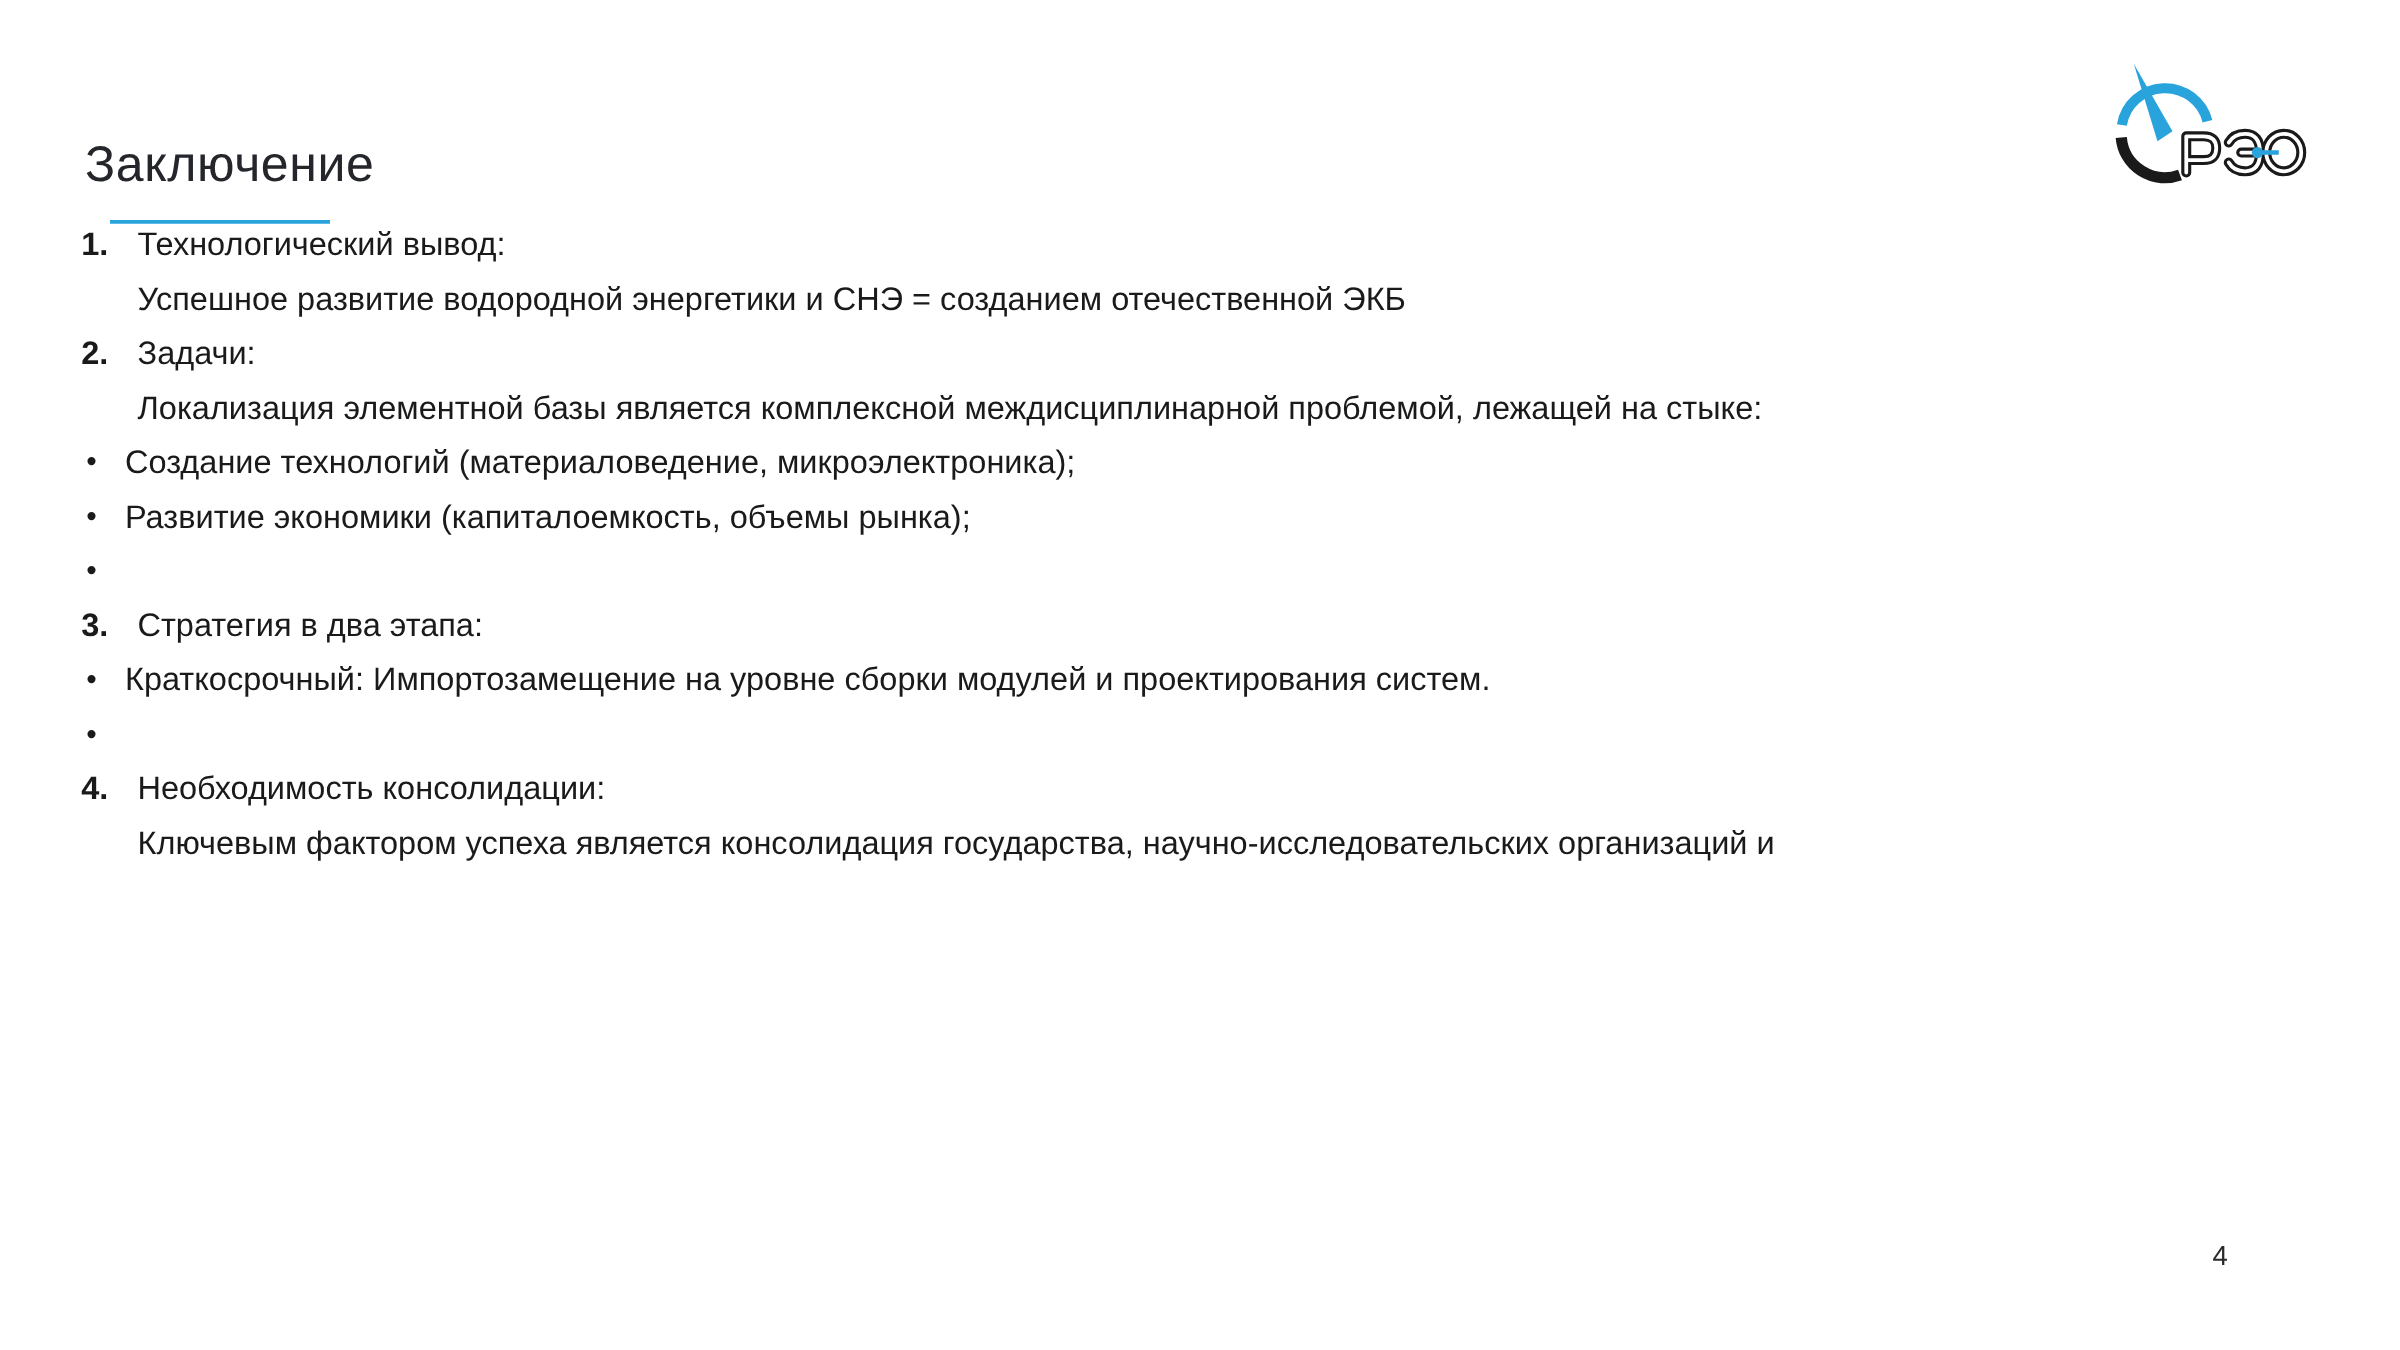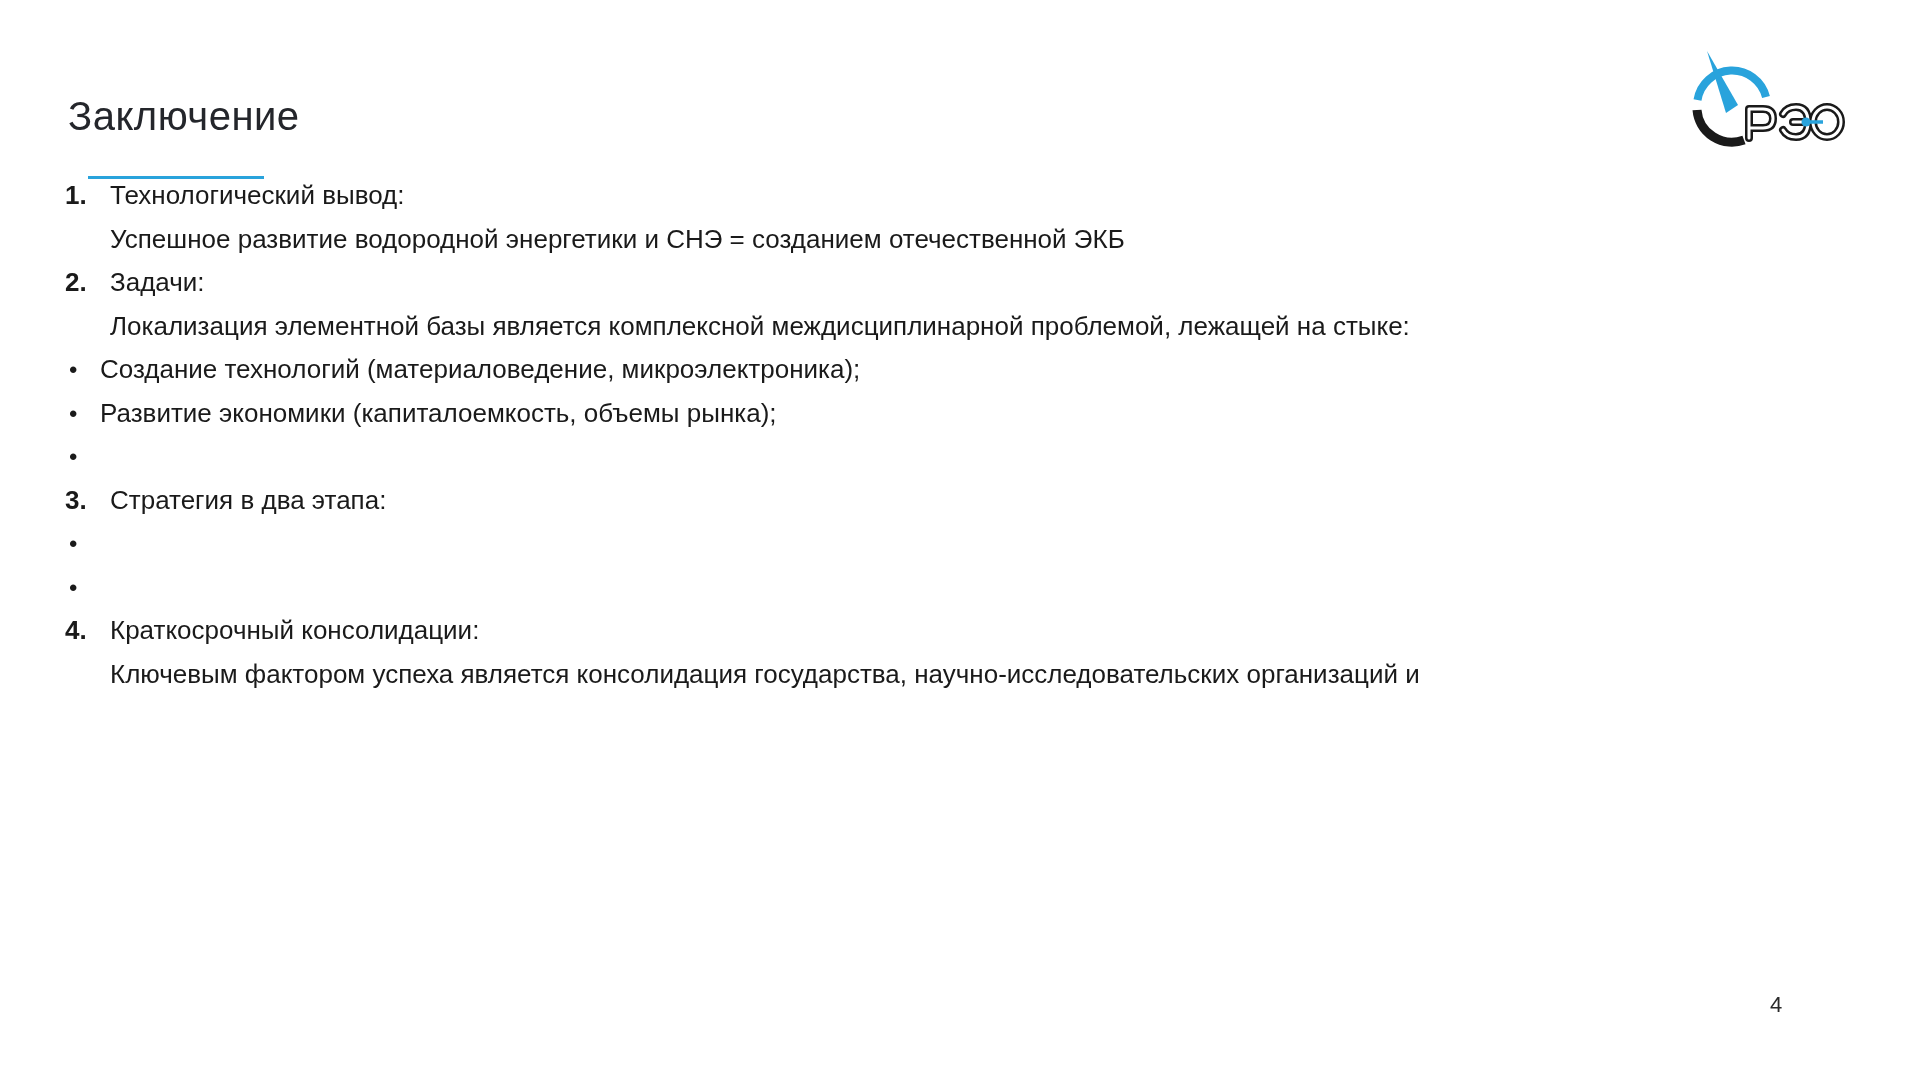--- a/index.html
+++ b/index.html
@@ -14,21 +14,21 @@
     font-family: "Liberation Sans", "DejaVu Sans", sans-serif;
     color: var(--ink);
     position: relative;
     overflow: hidden;
   }
   .slide { position: absolute; inset: 0; background: var(--bg); }
 
   .slide-title {
     position: absolute;
     left: 68px;
-    top: 92px;
+    top: 108px;
     font-size: 40px;
     line-height: 48px;
     font-weight: 400;
     color: #24262b;
     letter-spacing: 0.5px;
   }
   .title-underline {
     position: absolute;
     left: 88px;
     top: 176px;
@@ -144,27 +144,28 @@
       </div>
       <div class="row bullet">
         <span class="marker">•</span>
       </div>
       <div class="row numbered bold">
         <span class="marker">3.</span>
         <span class="text">Стратегия в два этапа:</span>
       </div>
       <div class="row bullet">
         <span class="marker">•</span>
+        <span class="text">Краткосрочный: Импортозамещение на уровне сборки модулей и проектирования систем.</span>
       </div>
       <div class="row bullet">
         <span class="marker">•</span>
       </div>
       <div class="row numbered bold">
         <span class="marker">4.</span>
-        <span class="text">Краткосрочный консолидации:</span>
+        <span class="text">Необходимость консолидации:</span>
       </div>
       <div class="row plain">
         <span class="marker"></span>
         <span class="text">Ключевым фактором успеха является консолидация государства, научно-исследовательских организаций и</span>
       </div>
     </div>
 
   <div class="page-number">4</div>
 
 </div>

